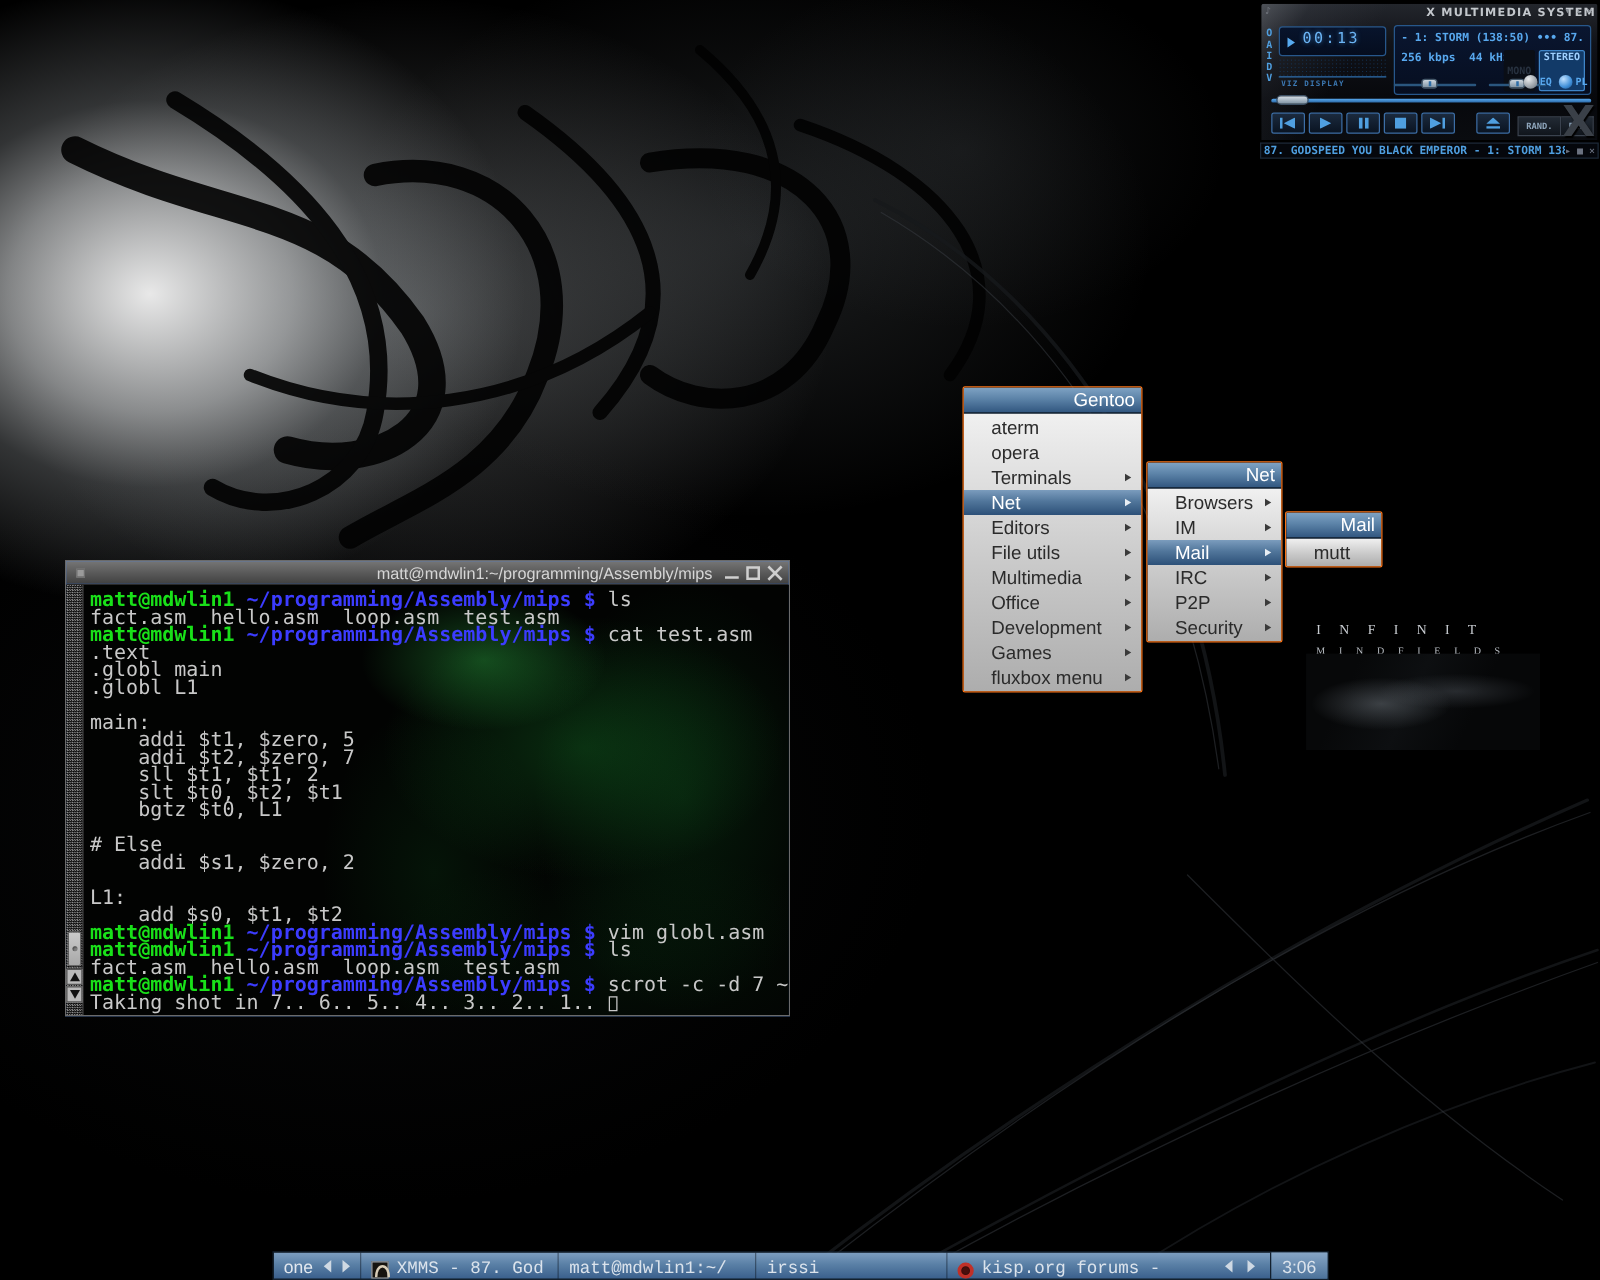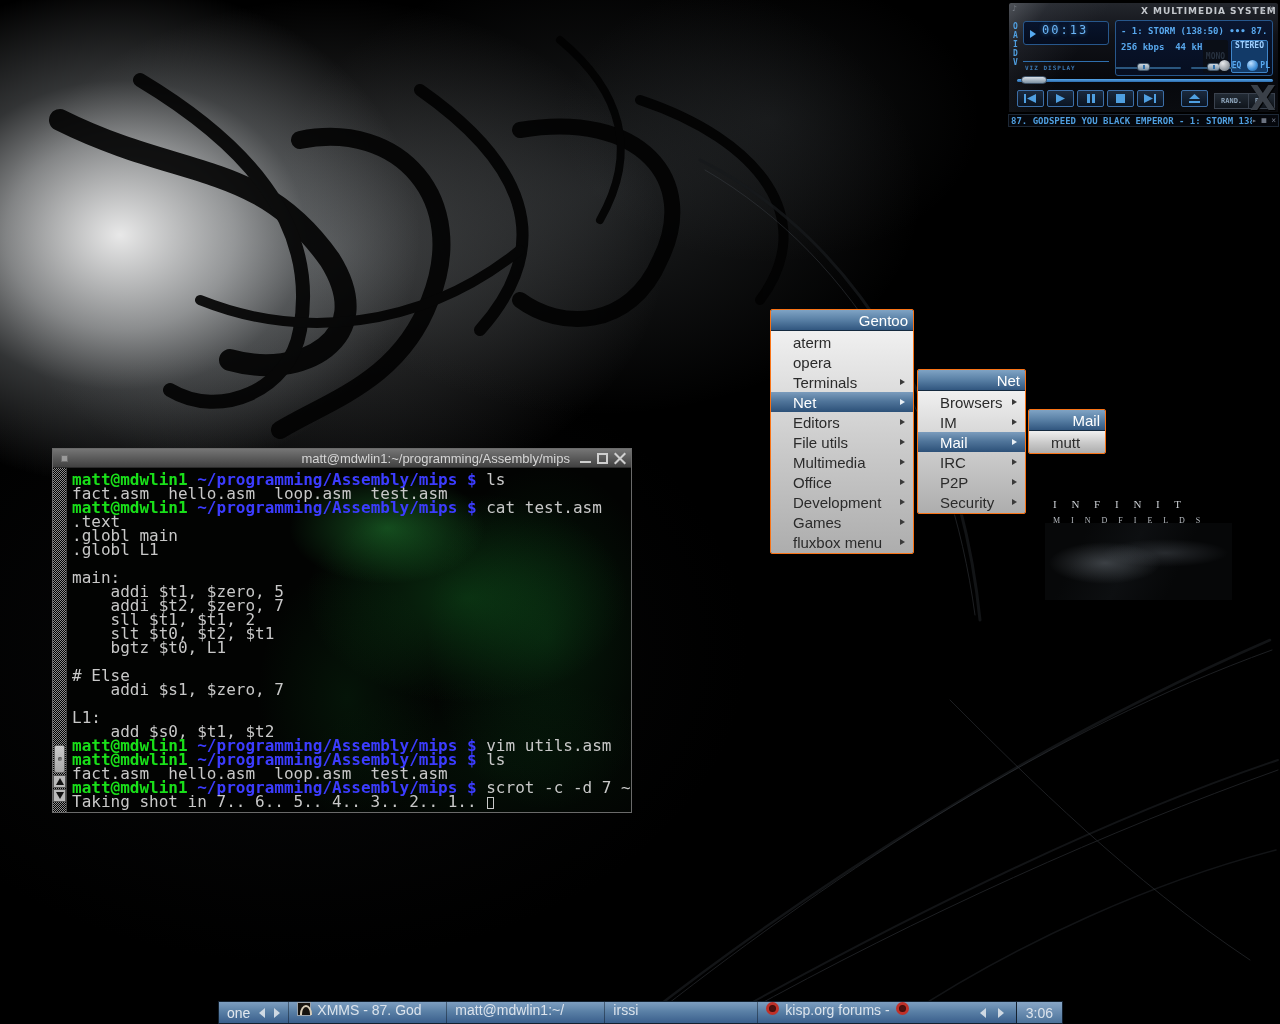--- a/index.html
+++ b/index.html
@@ -172,21 +172,21 @@
     overflow:hidden; padding-left:2px; letter-spacing:0; }
   .scroller-btns { display:flex; gap:2px; padding-right:2px; color:#6b7280; font-size:8px; }
 
   
   #taskbar { position:absolute; left:218px; top:1001px; width:845px; height:23px;
     background:linear-gradient(#7d9ec0, #5a80a6 45%, #3a5f8c); border:1px solid #13202e;
     display:flex; align-items:stretch; color:#dbe3ec; font-size:14px; }
   .ws-section { display:flex; align-items:center; padding:0 8px; gap:9px; }
   .ws-name { color:#e2e8ef; }
   .tb-sep { width:1px; background:rgba(10,20,30,0.45); }
-  .task { display:flex; align-items:flex-start; gap:6px; padding:0 8px; overflow:hidden; white-space:nowrap; }
+  .task { display:flex; align-items:flex-end; gap:6px; padding:0 8px; overflow:hidden; white-space:nowrap;font-family:Liberation Mono, monospace; }
   .task-xmms { width:157px; } .task-matt { width:157px; } .task-irssi { width:152px; } .task-kisp { width:172px; }
   .arr-left { width:0; height:0; border-top:5px solid transparent; border-bottom:5px solid transparent;
     border-right:6px solid #cfd9e3; }
   .arr-right { width:0; height:0; border-top:5px solid transparent; border-bottom:5px solid transparent;
     border-left:6px solid #cfd9e3; }
   .winbtns-section { display:flex; align-items:center; gap:12px; padding:0 12px; margin-left:auto; }
   .clock-section { display:flex; align-items:center; padding:0 9px;
     background:linear-gradient(#87a6c6,#4c729a); border-left:1px solid #13202e; }
   .xmms-task-icon { width:14px; height:14px; flex:0 0 14px; border:1px solid #9aa2ab; background:#16130f;
     position:relative; }
@@ -261,25 +261,25 @@
           <div class="tline"><span class="tc">.globl L1</span></div>
           <div class="tline"><span class="tc">&nbsp;</span></div>
           <div class="tline"><span class="tc">main:</span></div>
           <div class="tline"><span class="tc">    addi $t1, $zero, 5</span></div>
           <div class="tline"><span class="tc">    addi $t2, $zero, 7</span></div>
           <div class="tline"><span class="tc">    sll $t1, $t1, 2</span></div>
           <div class="tline"><span class="tc">    slt $t0, $t2, $t1</span></div>
           <div class="tline"><span class="tc">    bgtz $t0, L1</span></div>
           <div class="tline"><span class="tc">&nbsp;</span></div>
           <div class="tline"><span class="tc"># Else</span></div>
-          <div class="tline"><span class="tc">    addi $s1, $zero, 7</span></div>
+          <div class="tline"><span class="tc">    addi $s1, $zero, 2</span></div>
           <div class="tline"><span class="tc">&nbsp;</span></div>
           <div class="tline"><span class="tc">L1:</span></div>
           <div class="tline"><span class="tc">    add $s0, $t1, $t2</span></div>
-          <div class="tline"><span class="tu">matt@mdwlin1</span> <span class="tp">~/programming/Assembly/mips</span><span class="tp"> $ </span><span class="tc">vim utils.asm</span></div>
+          <div class="tline"><span class="tu">matt@mdwlin1</span> <span class="tp">~/programming/Assembly/mips</span><span class="tp"> $ </span><span class="tc">vim globl.asm</span></div>
           <div class="tline"><span class="tu">matt@mdwlin1</span> <span class="tp">~/programming/Assembly/mips</span><span class="tp"> $ </span><span class="tc">ls</span></div>
           <div class="tline"><span class="tc">fact.asm  hello.asm  loop.asm  test.asm</span></div>
           <div class="tline"><span class="tu">matt@mdwlin1</span> <span class="tp">~/programming/Assembly/mips</span><span class="tp"> $ </span><span class="tc">scrot -c -d 7 ~/screenshot22.png</span></div>
           <div class="tline"><span class="tc">Taking shot in 7.. 6.. 5.. 4.. 3.. 2.. 1.. </span><span class="tcursor"></span></div>
         </div>
     </div>
   </div>
 
   <div class="menu" id="menu-gentoo">
     <div class="menu-title">

